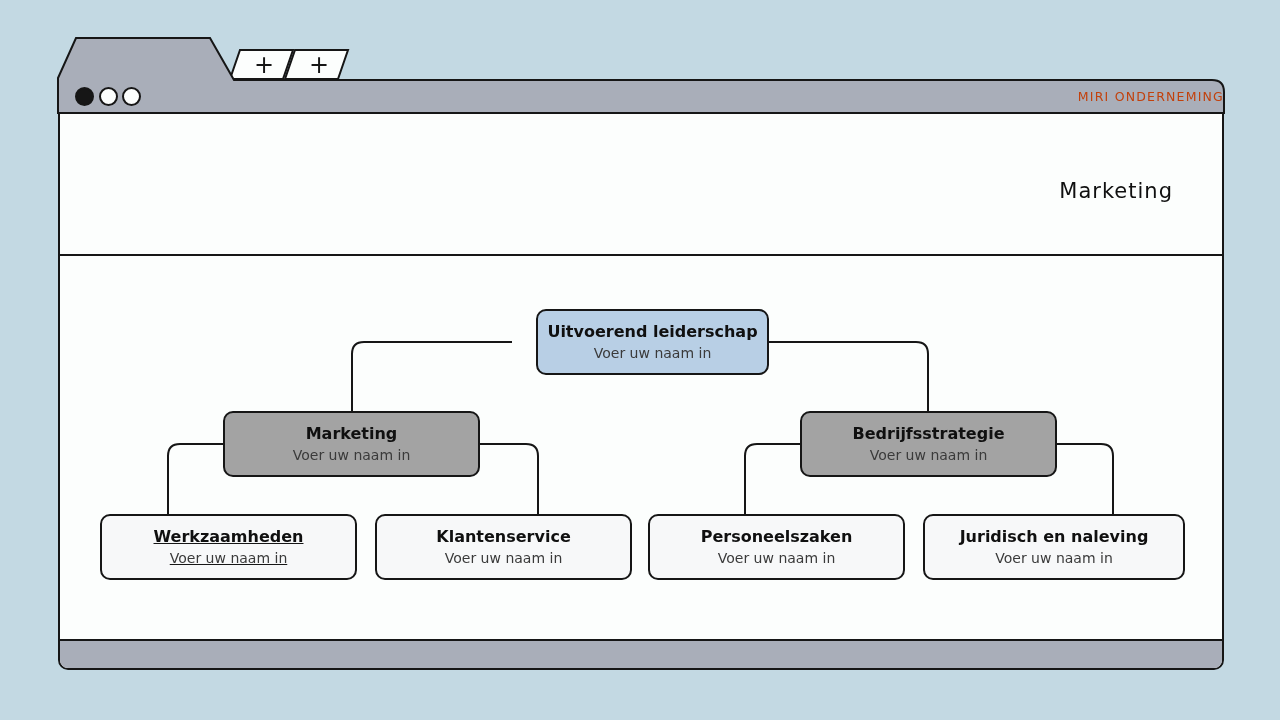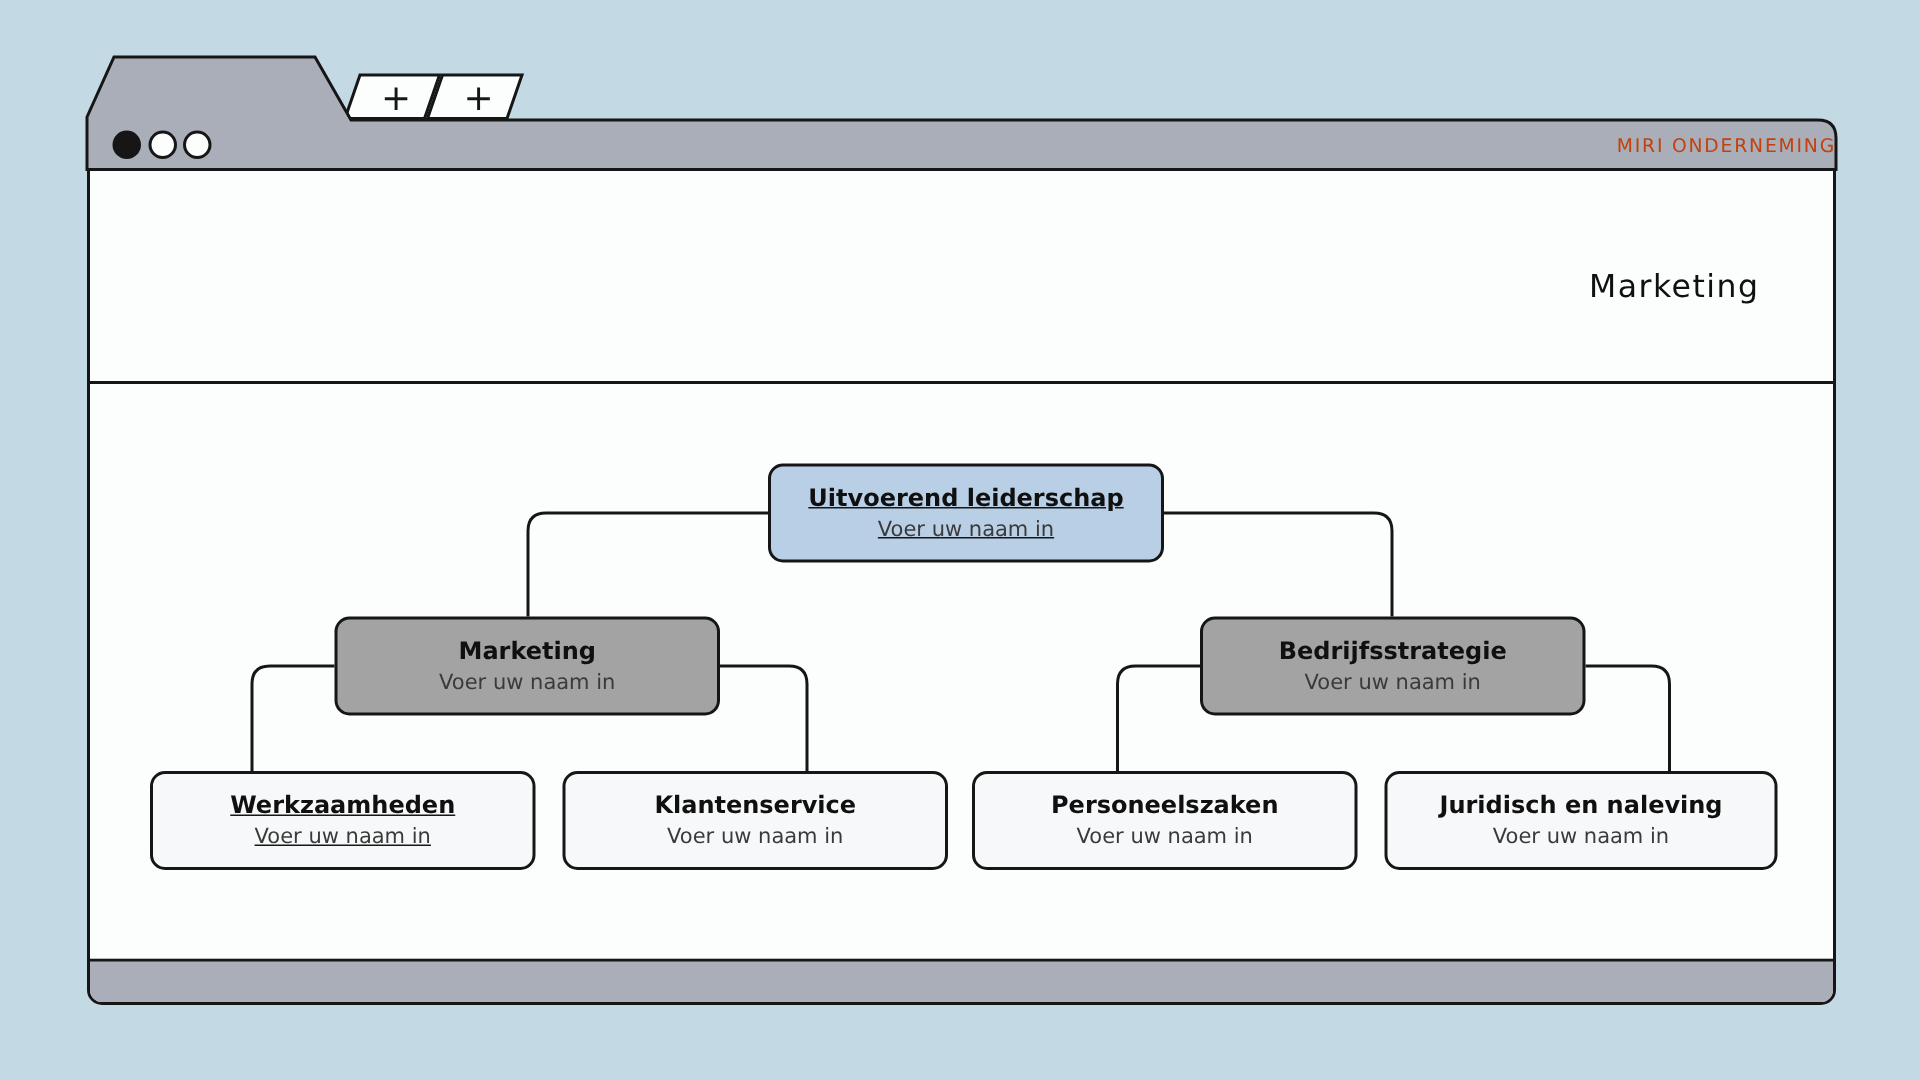--- a/index.html
+++ b/index.html
@@ -49,21 +49,21 @@
     position:absolute;box-sizing:border-box;height:66px;
     border:2px solid #161616;border-radius:10px;
     display:flex;flex-direction:column;align-items:center;justify-content:center;
     text-align:center;cursor:pointer;
   }
   .node .n-label{font-size:16px;font-weight:700;color:#101010;line-height:1.1;}
   .node .n-sub{font-size:14px;font-weight:400;color:#3a3a3a;margin-top:4px;}
   .lvl1{background:#b8cfe5;}
   .lvl2{background:#a3a3a3;}
   .lvl3{background:#f7f8f9;}
-  .n-uitvoerend{left:452px;top:53px;width:264px;text-decoration:underline;}
+  .n-uitvoerend{left:476px;top:53px;width:233px;}
   .n-marketing{left:163px;top:155px;width:257px;}
   .n-bedrijfsstrategie{left:740px;top:155px;width:257px;}
   .n-werkzaamheden{left:40px;top:258px;width:257px;text-decoration:underline;}
   .n-klantenservice{left:315px;top:258px;width:257px;}
   .n-personeelszaken{left:588px;top:258px;width:257px;}
   .n-juridisch{left:863px;top:258px;width:262px;}
 </style>
 </head>
 <body>
 

